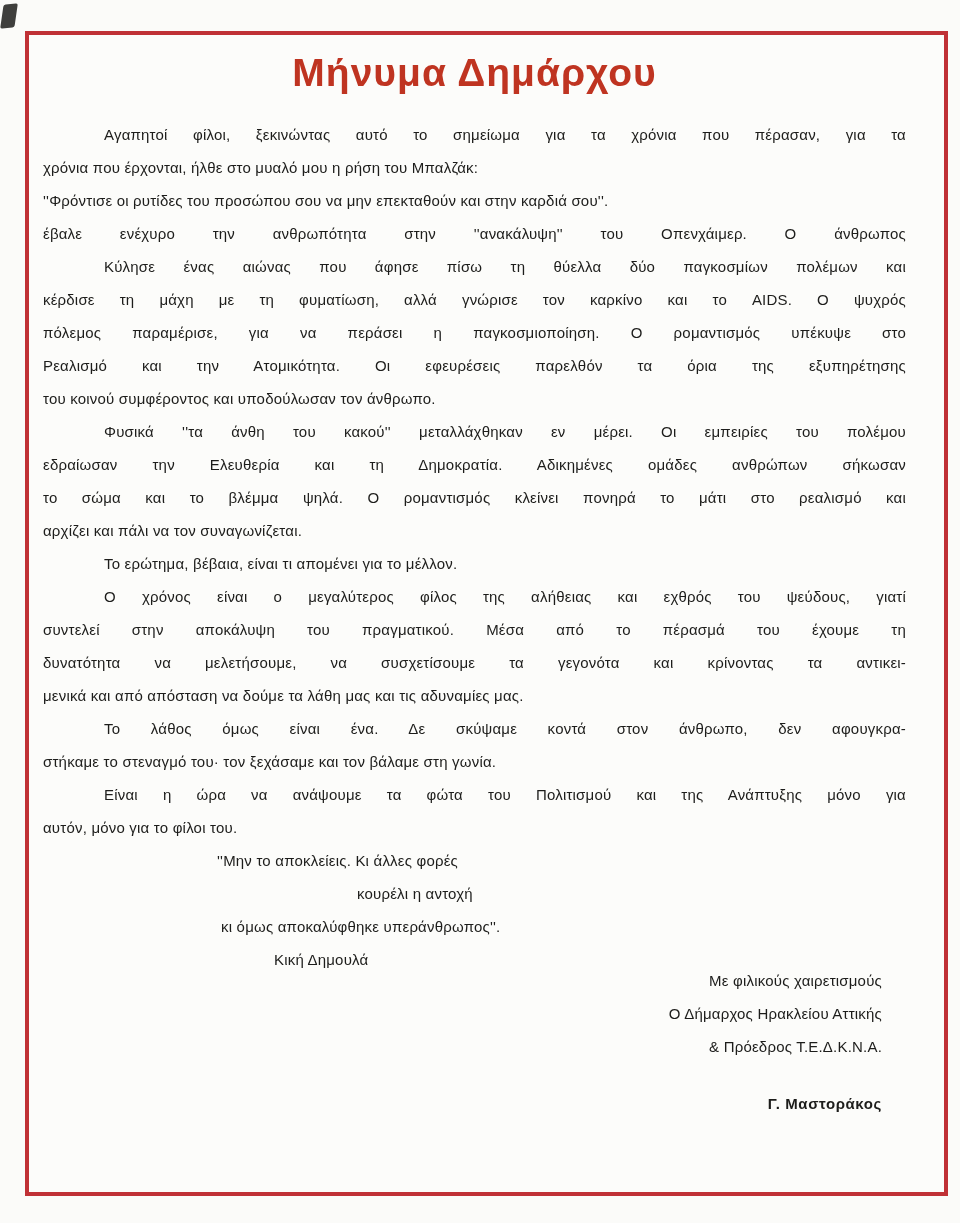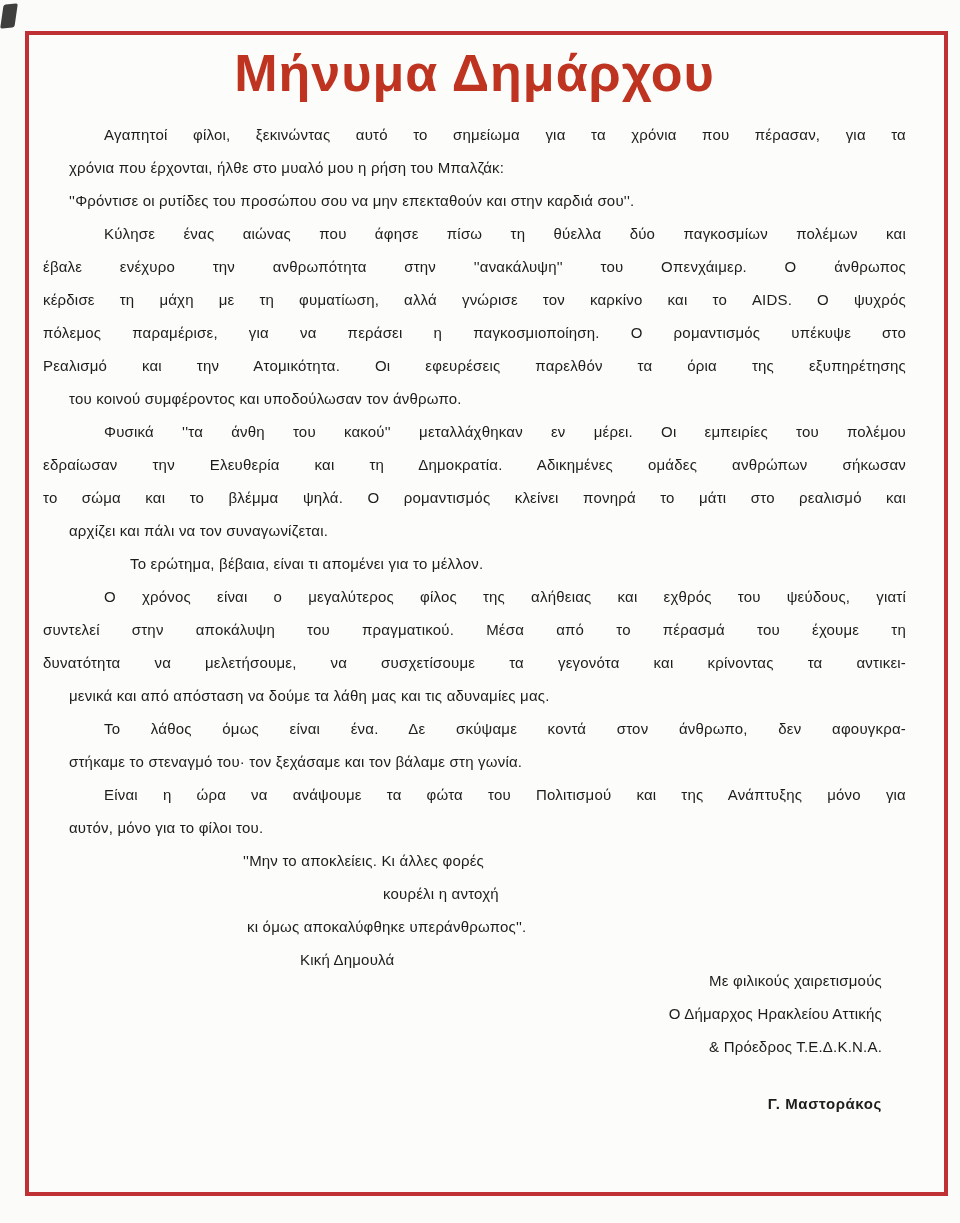--- a/index.html
+++ b/index.html
@@ -32,35 +32,35 @@
     box-sizing: border-box;
     border: 4px solid #c03136;
     padding: 0 38px 0 14px;
     background: #fcfcfa;
   }
   .title {
     height: 44px;
     line-height: 44px;
     margin: 16px 0 23px 0;
     text-align: center;
-    font-size: 52px;
+    font-size: 39px;
     font-weight: 700;
     letter-spacing: 1px;
     color: #bf3421;
   }
   .ln {
     height: 33px;
     line-height: 33px;
     font-size: 15px;
     letter-spacing: 0.2px;
     white-space: nowrap;
     overflow: visible;
   }
   .j  { text-align: justify; text-align-last: justify; white-space: normal; }
-  .l  { text-align: left; margin-left: 26px; }
+  .l  { text-align: left; }
   .in { text-indent: 61px; }
   .off1 { padding-left: 174px; }
   .off2 { padding-left: 314px; }
   .off3 { padding-left: 178px; }
   .off4 { padding-left: 231px; }
   .sig { margin-top: -12px; }
   .sig .ln { text-align: right; padding-right: 24px; }
   .sig .name { font-weight: 700; letter-spacing: 0.6px; margin-top: 24px; }
 </style>
 </head>
@@ -74,22 +74,22 @@
 
   <div>
     <div>
       <div class="ln j in">Αγαπητοί φίλοι, ξεκινώντας αυτό το σημείωμα για τα χρόνια που πέρασαν, για τα</div>
       <div class="ln l">χρόνια που έρχονται, ήλθε στο μυαλό μου η ρήση του Μπαλζάκ:</div>
     </div>
     <div>
       <div class="ln l">''Φρόντισε οι ρυτίδες του προσώπου σου να μην επεκταθούν και στην καρδιά σου''.</div>
     </div>
     <div>
+      <div class="ln j">έβαλε ενέχυρο την ανθρωπότητα στην ''ανακάλυψη'' του Οπενχάιμερ. Ο άνθρωπος</div>
       <div class="ln j in">Κύλησε ένας αιώνας που άφησε πίσω τη θύελλα δύο παγκοσμίων πολέμων και</div>
-      <div class="ln j">έβαλε ενέχυρο την ανθρωπότητα στην ''ανακάλυψη'' του Οπενχάιμερ. Ο άνθρωπος</div>
       <div class="ln j">κέρδισε τη μάχη με τη φυματίωση, αλλά γνώρισε τον καρκίνο και το AIDS. Ο ψυχρός</div>
       <div class="ln j">πόλεμος παραμέρισε, για να περάσει η παγκοσμιοποίηση. Ο ρομαντισμός υπέκυψε στο</div>
       <div class="ln j">Ρεαλισμό και την Ατομικότητα. Οι εφευρέσεις παρελθόν τα όρια της εξυπηρέτησης</div>
       <div class="ln l">του κοινού συμφέροντος και υποδούλωσαν τον άνθρωπο.</div>
     </div>
     <div>
       <div class="ln j in">Φυσικά ''τα άνθη του κακού'' μεταλλάχθηκαν εν μέρει. Οι εμπειρίες του πολέμου</div>
       <div class="ln j">εδραίωσαν την Ελευθερία και τη Δημοκρατία. Αδικημένες ομάδες ανθρώπων σήκωσαν</div>
       <div class="ln j">το σώμα και το βλέμμα ψηλά. Ο ρομαντισμός κλείνει πονηρά το μάτι στο ρεαλισμό και</div>
       <div class="ln l">αρχίζει και πάλι να τον συναγωνίζεται.</div>

